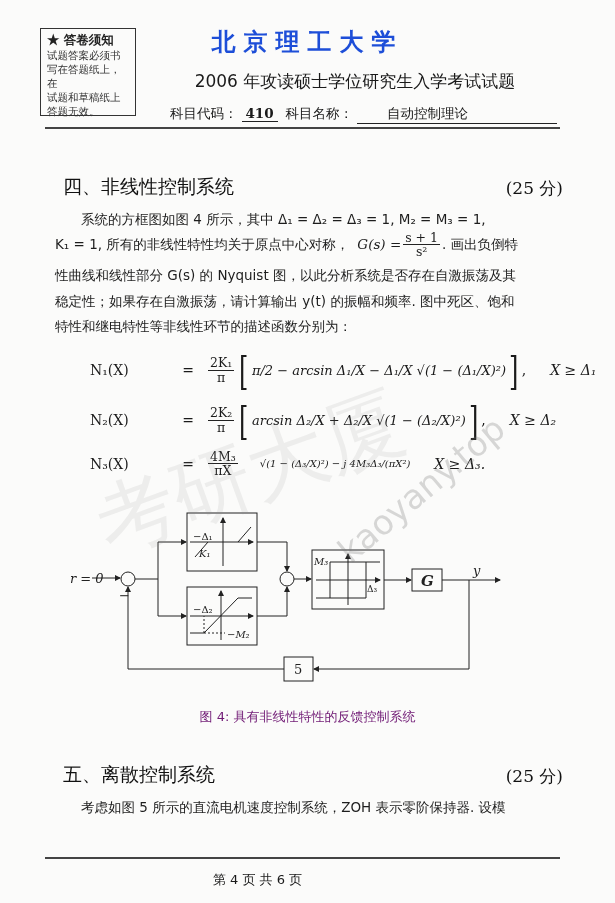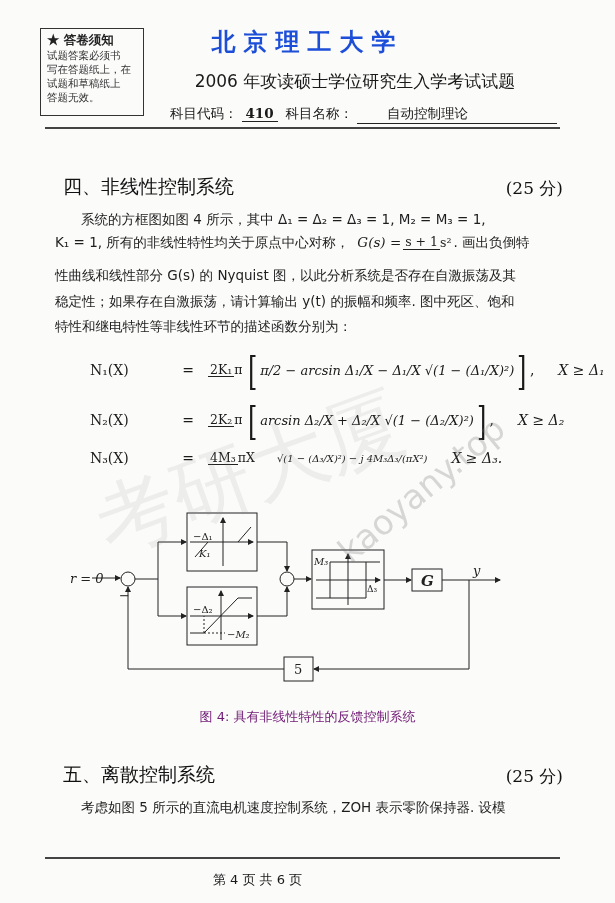--- a/index.html
+++ b/index.html
@@ -3,21 +3,21 @@
   <meta charset="utf-8">
   <style>
     html, body { margin: 0; padding: 0; }
     body {
       width: 615px; height: 903px; position: relative; overflow: hidden;
       background: #fbfbfa; color: #1a1a1a;
       font-family: "DejaVu Serif", "Liberation Serif", serif;
     }
     .abs { position: absolute; }
     .notice {
-      left: 40px; top: 28px; width: 104px; height: 88px;
+      left: 40px; top: 28px; width: 96px; height: 88px;
       border: 1.5px solid #333; padding: 4px 6px; box-sizing: border-box;
       font-size: 10.5px; line-height: 14px; color: #333;
     }
     .notice .title { font-size: 12.5px; font-weight: bold; color: #222; margin-bottom: 1px; }
     .uni {
       left: 0; width: 615px; top: 26px; text-align: center;
       font-size: 24px; font-weight: bold; letter-spacing: 8px;
       font-family: "DejaVu Serif", serif; color: #1d4ed8;
     }
     .exam-title {
@@ -32,21 +32,21 @@
     .subject .name { display: inline-block; width: 200px; border-bottom: 1.5px solid #222; padding-left: 30px; box-sizing: border-box; }
     .hr-top { left: 45px; top: 127px; width: 515px; height: 2px; background: #444; }
     .section-head {
       left: 63px; font-size: 19px; font-family: "DejaVu Sans", sans-serif; color: #111;
     }
     .points { right: 52px; font-size: 17px; color: #111; }
     .para {
       left: 55px; width: 510px; font-size: 13.5px; line-height: 23px;
       font-family: "DejaVu Sans", sans-serif; text-align: justify; color: #1d1d1d;
     }
-    .frac { display: inline-flex; align-items: center; vertical-align: middle; line-height: 1.05; font-family: "DejaVu Serif", serif; font-size: 12.5px; margin: 0 2px; }
+    .frac { display: inline-flex; flex-direction: column; align-items: center; vertical-align: middle; line-height: 1.05; font-family: "DejaVu Serif", serif; font-size: 12.5px; margin: 0 2px; }
     .frac .num { border-bottom: 1px solid #222; padding: 0 2px; }
     .math {
       left: 90px; font-family: "DejaVu Serif", serif; font-size: 14px; color: #1a1a1a;
       display: flex; align-items: center; white-space: nowrap;
     }
     .math .lhs { width: 80px; }
     .math .eq { width: 36px; text-align: center; }
     .big-br { font-size: 40px; line-height: 40px; font-weight: 100; transform: scaleX(0.6); display: inline-block; }
     .cond { margin-left: 24px; }
     .caption { left: 0; width: 615px; text-align: center; top: 708px; font-size: 13px; font-family: "DejaVu Sans", sans-serif; color: #701a75; }

